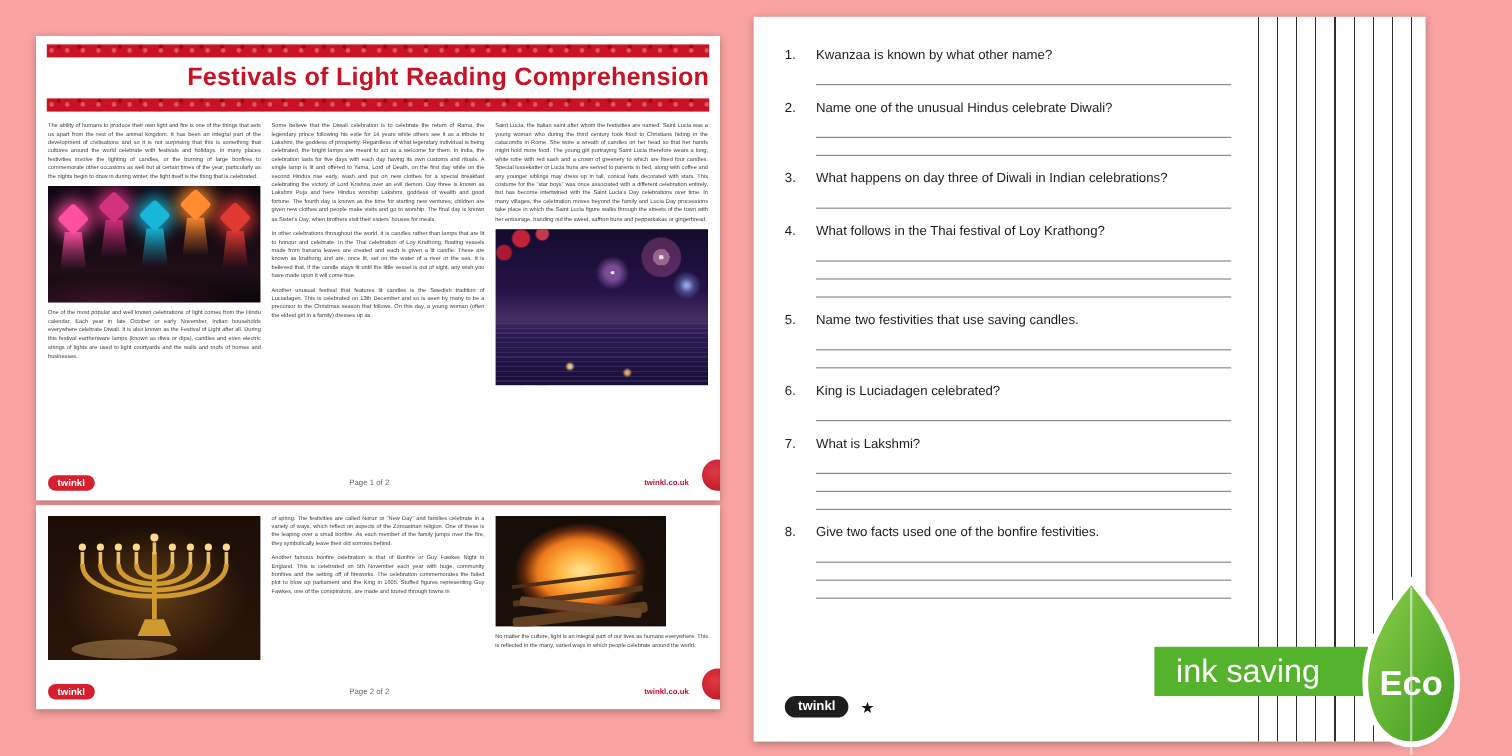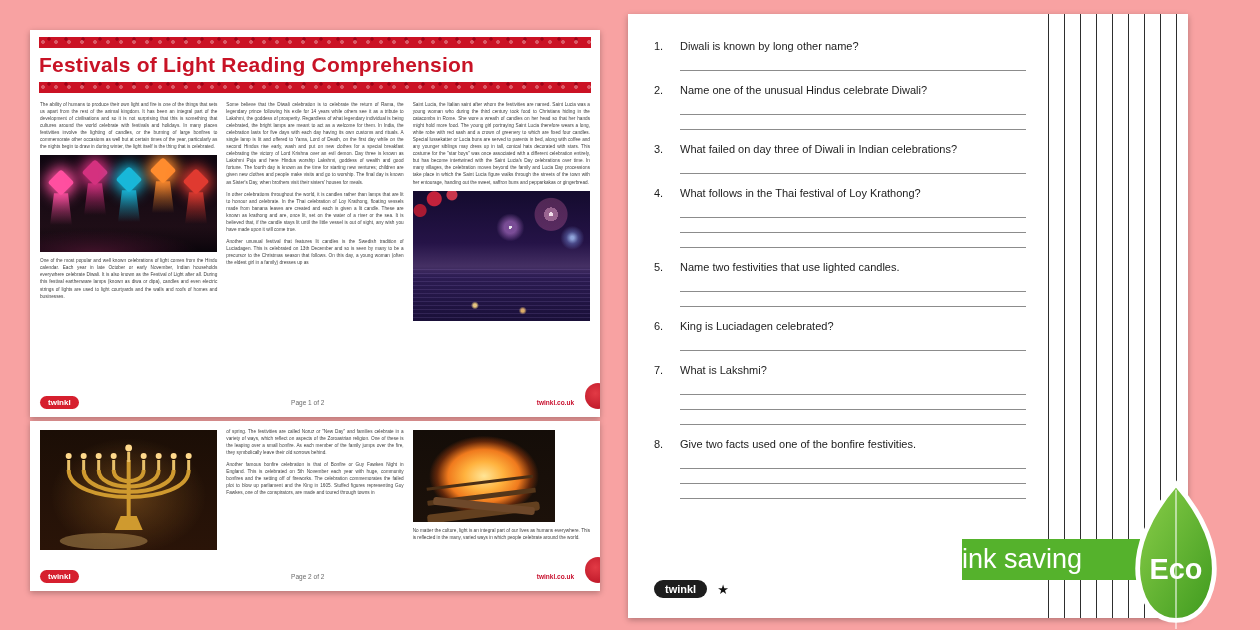--- a/index.html
+++ b/index.html
@@ -19,21 +19,21 @@
 
   
   .p1-header { margin:7px 9px 4px; }
   .red-band {
     height:11px; background-color:#cb1224;
     background-image:
       radial-gradient(circle at 4px 5px, rgba(255,255,255,.30) 1.6px, transparent 2.2px),
       radial-gradient(circle at 10px 2px, rgba(150,0,20,.85) 1.4px, transparent 2px);
     background-size:13px 11px, 17px 11px;
   }
-  .title-band { height:34px; display:flex; align-items:center; justify-content:flex-start; background:#fff; }
+  .title-band { height:34px; display:flex; align-items:center; justify-content:flex-end; background:#fff; }
   .p1-title { color:#c81326; font-size:21px; font-weight:bold; letter-spacing:.2px; }
 
   
   .cols { display:flex; gap:9px; padding:4px 10px 0; }
   .cols2 { padding-top:7px; height:138px; }
   .col { flex:1; min-width:0; }
   .col p { font-size:4.7px; line-height:1.5; text-align:justify; color:#3d3d3d; margin-bottom:5px; }
   .col p:last-child { margin-bottom:0; }
 
   
@@ -116,21 +116,21 @@
   .qrow { display:flex; font-size:11px; color:#1c1c1c; margin-bottom:4px; }
   .qnum { width:26px; flex:none; }
   .qtext { flex:1; }
   .alines { margin-left:26px; }
   .aline { height:15px; border-bottom:1px solid #8c8c8c; }
   .qfooter { position:absolute; left:26px; bottom:20px; display:flex; align-items:center; gap:10px; }
   .star { font-size:13px; color:#111; }
 
   
   .ink-banner { position:absolute; left:962px; top:539px; width:178px; height:41px;
-    background:#55b22c; display:flex; align-items:center; z-index:6; }
+    background:#55b22c; display:flex; align-items:center; padding-left:18px; z-index:6; }
   .ink-banner span { color:#fff; font-size:27px; }
   .eco-leaf { position:absolute; left:1128px; top:480px; width:96px; height:150px; z-index:7; }
 </style>
 </head>
 <body>
 
 <div class="stage">
 
   <div class="page page1">
     <div class="p1-header">
@@ -224,60 +224,60 @@
     <span class="footer-ornament"></span>
   </div>
 
   <div class="page qpage">
     <div class="lined-strip"></div>
     <div class="qcontent">
       <div id="questions-list">
           <div class="qblock">
             <div class="qrow">
               <span class="qnum">1.</span>
-              <span class="qtext">Diwali is known by long other name?</span>
+              <span class="qtext">Kwanzaa is known by what other name?</span>
             </div>
             <div class="alines">
               <div class="aline"></div>
             </div>
           </div>
           <div class="qblock">
             <div class="qrow">
               <span class="qnum">2.</span>
               <span class="qtext">Name one of the unusual Hindus celebrate Diwali?</span>
             </div>
             <div class="alines">
               <div class="aline"></div>
               <div class="aline"></div>
             </div>
           </div>
           <div class="qblock">
             <div class="qrow">
               <span class="qnum">3.</span>
-              <span class="qtext">What failed on day three of Diwali in Indian celebrations?</span>
+              <span class="qtext">What happens on day three of Diwali in Indian celebrations?</span>
             </div>
             <div class="alines">
               <div class="aline"></div>
             </div>
           </div>
           <div class="qblock">
             <div class="qrow">
               <span class="qnum">4.</span>
               <span class="qtext">What follows in the Thai festival of Loy Krathong?</span>
             </div>
             <div class="alines">
               <div class="aline"></div>
               <div class="aline"></div>
               <div class="aline"></div>
             </div>
           </div>
           <div class="qblock">
             <div class="qrow">
               <span class="qnum">5.</span>
-              <span class="qtext">Name two festivities that use lighted candles.</span>
+              <span class="qtext">Name two festivities that use saving candles.</span>
             </div>
             <div class="alines">
               <div class="aline"></div>
               <div class="aline"></div>
             </div>
           </div>
           <div class="qblock">
             <div class="qrow">
               <span class="qnum">6.</span>
               <span class="qtext">King is Luciadagen celebrated?</span>

